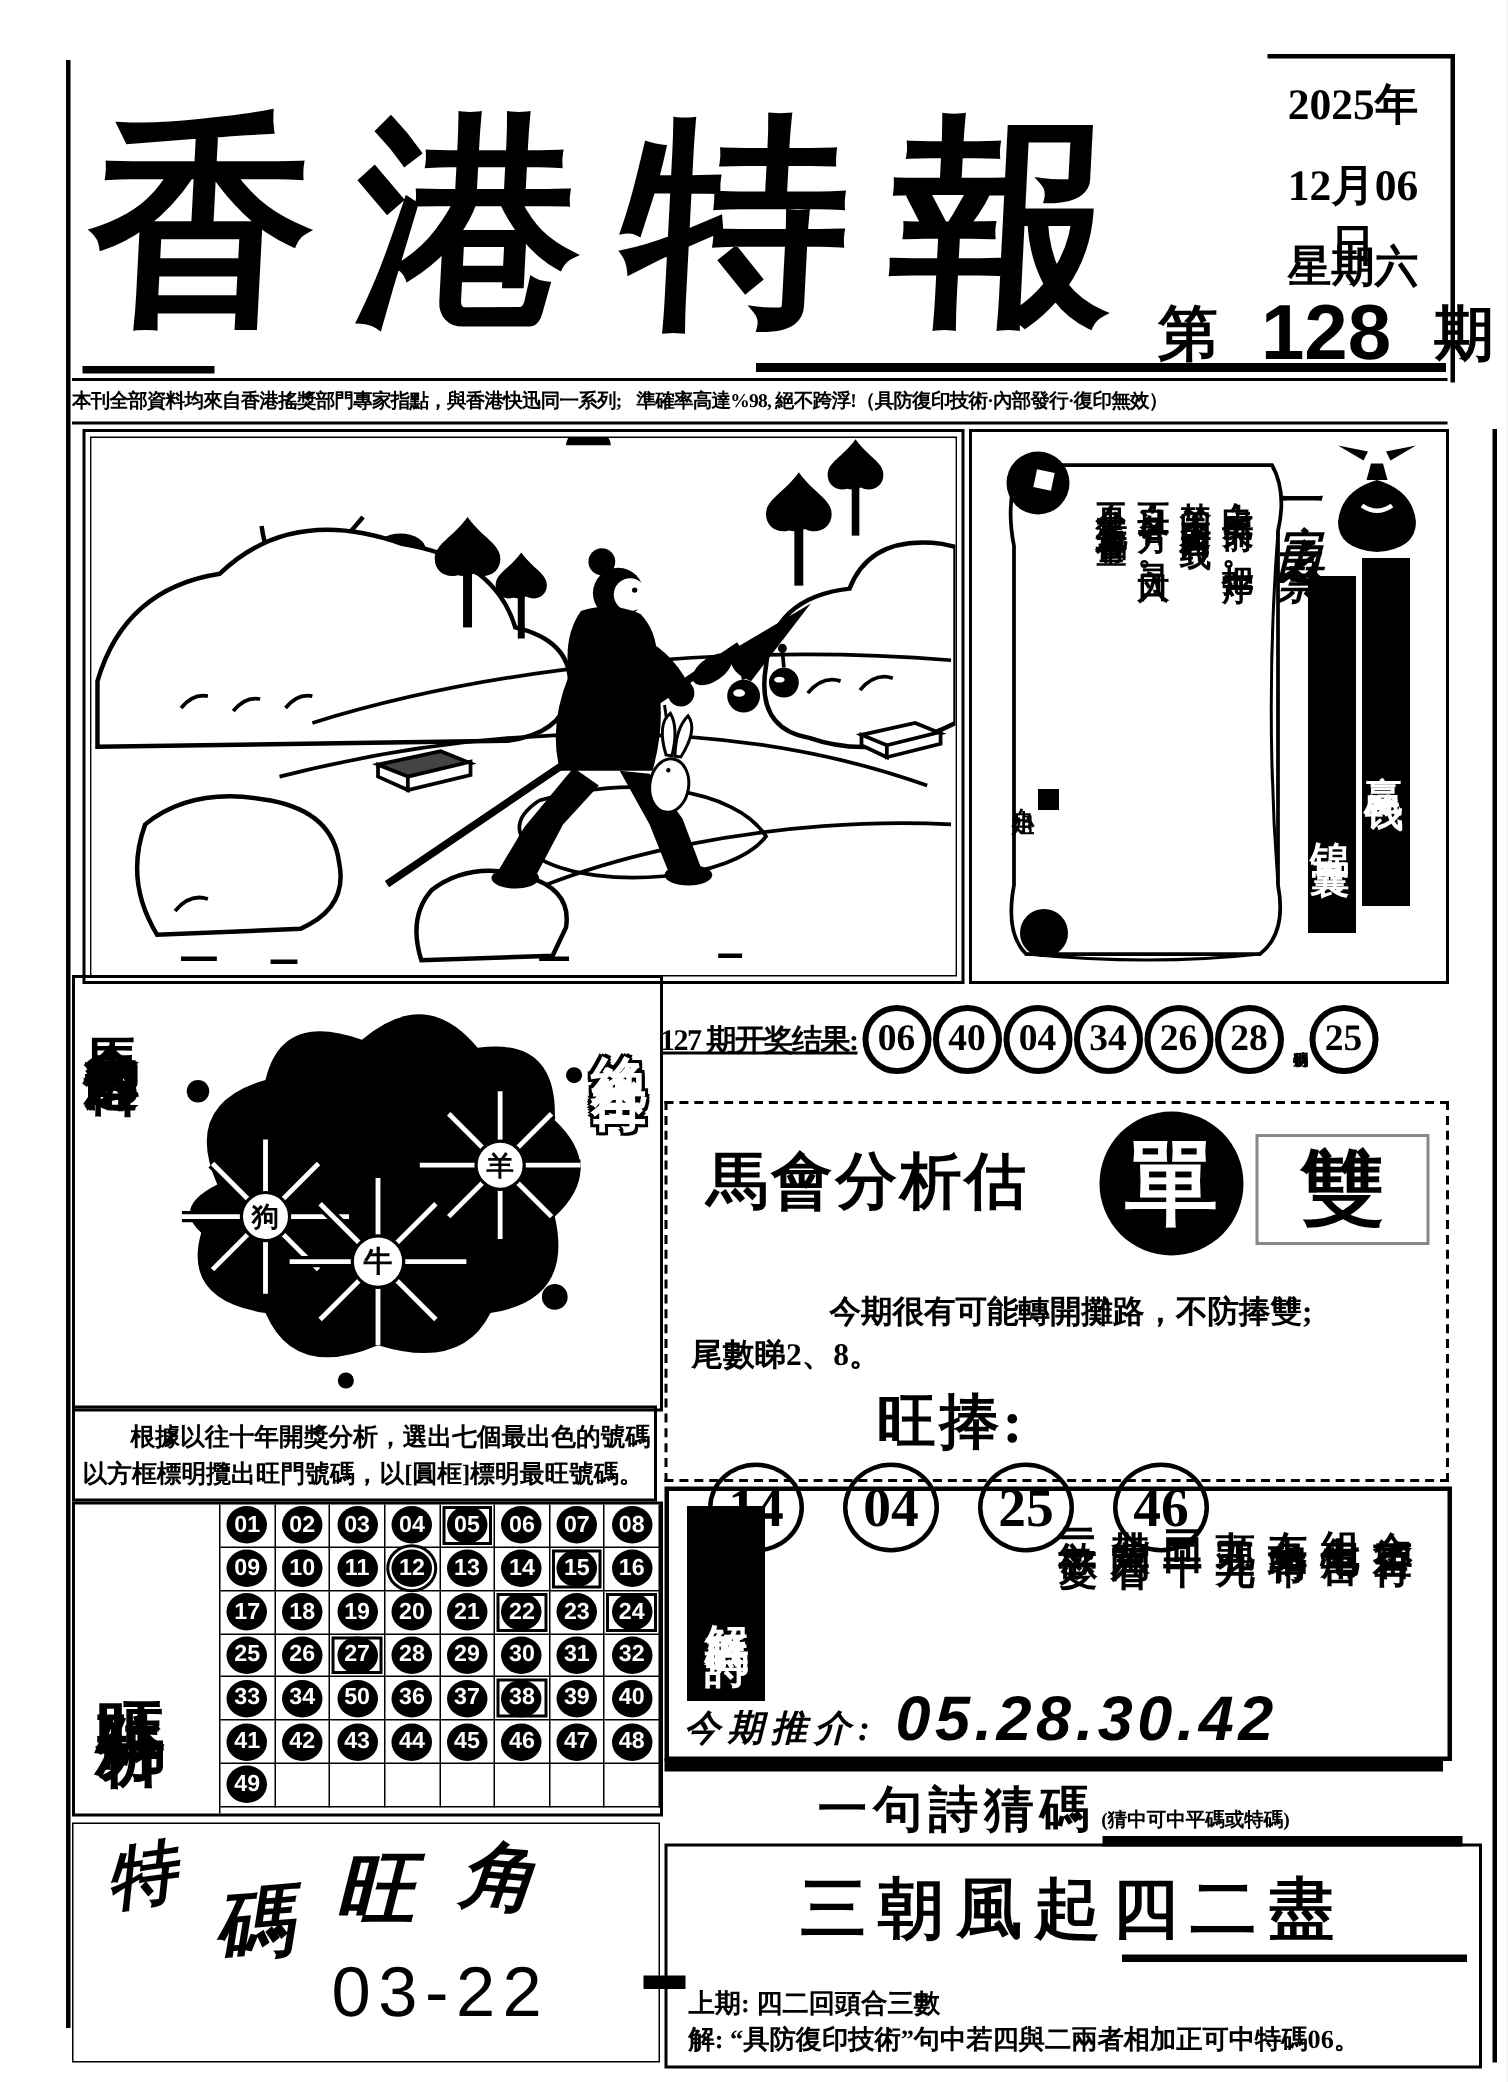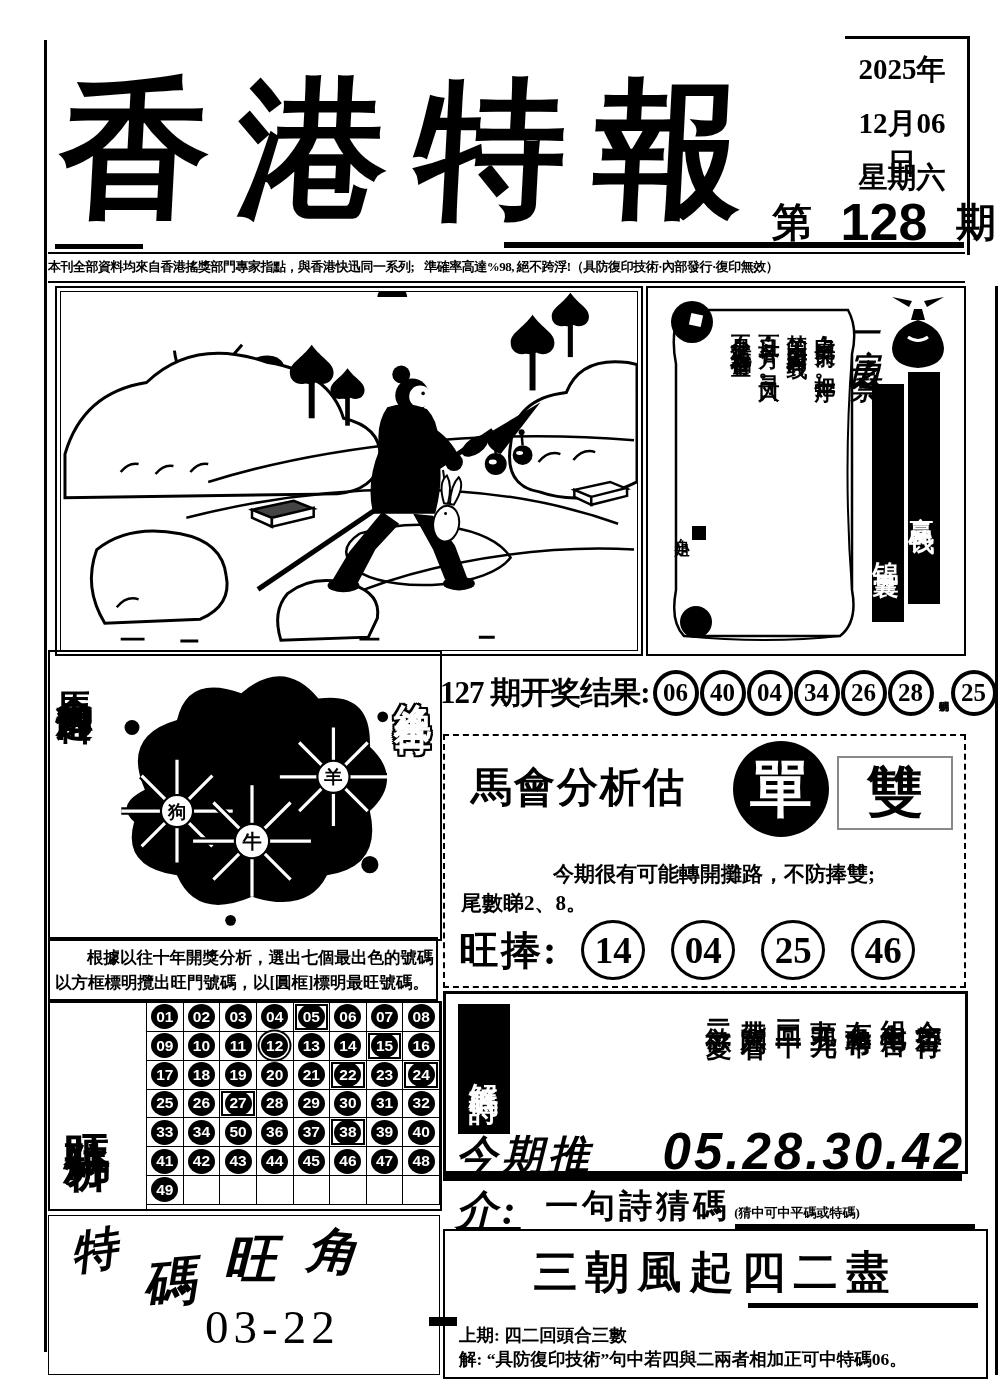--- a/index.html
+++ b/index.html
@@ -30,50 +30,50 @@
   .scroll-title{font-size:29px;font-weight:bold;font-style:italic;letter-spacing:8px;margin-left:12px;line-height:1.1;}
   .scroll-line{font-size:21px;font-weight:bold;letter-spacing:4px;margin:0 6px;line-height:1.05;}
   .signature{left:40px;top:238px;width:18px;font-size:15px;font-weight:bold;
              font-family:"DejaVu Sans",sans-serif;letter-spacing:2px;}
   .sig-mark{display:block;width:14px;height:14px;background:#000;margin:0 0 3px 1px;}
   .banner{background:#000;color:#fff;font-weight:bold;font-size:26px;text-align:center;
           font-family:"DejaVu Sans",sans-serif;letter-spacing:12px;}
 
   
   .results-row{left:440px;top:656px;width:562px;height:74px;display:flex;align-items:center;}
-  .results-label{font-size:31px;font-weight:bold;white-space:nowrap;margin-right:2px;letter-spacing:-1px;}
+  .results-label{font-size:20px;font-weight:bold;white-space:nowrap;margin-right:2px;letter-spacing:-1px;text-decoration:underline;}
   .rcircle{width:38px;height:38px;border:4px solid #000;border-radius:50%;background:#fff;
            display:flex;align-items:center;justify-content:center;font-size:25px;font-weight:bold;
            margin-left:1px;font-family:"Liberation Serif",serif;flex:none;}
   .sp-label{width:14px;font-size:10px;font-weight:bold;line-height:1;margin:0 1px;
             font-family:"DejaVu Sans",sans-serif;}
 
   
   .analysis-box{left:443px;top:734px;width:519px;height:250px;border:2.5px dashed #000;}
   .an-label{left:26px;top:24px;font-size:41px;font-weight:bold;letter-spacing:2px;}
   .an-dan{left:288px;top:5px;width:96px;height:96px;border-radius:50%;background:#000;color:#fff;
           display:flex;align-items:center;justify-content:center;font-size:62px;font-weight:bold;}
   .an-shuang{left:392px;top:20px;width:112px;height:70px;border:2px solid #888;
              display:flex;align-items:center;justify-content:center;font-size:56px;font-weight:bold;}
   .an-comment{left:16px;top:124px;width:492px;font-size:21px;font-weight:bold;line-height:29px;}
   .an-comment .l1{padding-left:92px;}
-  .hot-row{left:14px;top:184px;display:flex;align-items:center;}
+  .hot-row{left:14px;top:184px;display:flex;align-items:center;flex-direction:column;}
   .hot-label{font-size:40px;font-weight:bold;margin-right:10px;letter-spacing:2px;}
   .hcircle{width:58px;height:54px;border:3px solid #000;border-radius:50%;display:flex;align-items:center;
            justify-content:center;font-size:37px;font-weight:bold;margin:0 13px;flex:none;}
 
   
   .decode-box{left:443px;top:991px;width:519px;height:177px;border:3px solid #000;}
   .dc-label{left:12px;top:10px;width:52px;height:130px;background:#000;color:#fff;
             display:flex;align-items:center;justify-content:center;font-size:29px;font-weight:bold;letter-spacing:6px;}
   .poem{left:74px;top:6px;width:430px;height:124px;}
   .poem-col{font-size:26px;font-weight:bold;letter-spacing:4px;margin:0 9px;line-height:1;}
   .recommend{left:10px;top:128px;display:flex;align-items:baseline;font-style:italic;font-weight:bold;}
-  .rec-label{font-size:41px;letter-spacing:5px;text-decoration:underline;}
-  .rec-nums{font-size:51px;margin-left:12px;letter-spacing:3px;font-family:"Liberation Sans",sans-serif;}
+  .rec-label{font-size:24px;letter-spacing:5px;}
+  .rec-nums{font-size:42px;margin-left:12px;letter-spacing:3px;font-family:"Liberation Sans",sans-serif;}
 
   
   .divider{left:443px;top:1172px;width:519px;height:9px;}
   .riddle-head{left:443px;top:1184px;width:519px;text-align:center;}
   .rh-main{font-size:33px;font-weight:bold;letter-spacing:4px;}
   .rh-note{font-size:13px;font-weight:bold;}
   .riddle-box{left:443px;top:1229px;width:541px;height:146px;border:2px solid #000;}
   .rb-phrase{margin-top:12px;text-align:center;font-size:44px;font-weight:bold;letter-spacing:8px;}
   .rb-lines{position:absolute;left:14px;top:92px;width:520px;font-size:17.5px;font-weight:bold;line-height:24px;white-space:nowrap;}
 
@@ -97,21 +97,21 @@
   .gcell{border-right:1.5px solid #000;border-bottom:1.5px solid #000;position:relative;
          display:flex;align-items:center;justify-content:center;}
   .gcell.boxed::after{content:"";position:absolute;inset:1px;border:2px solid #000;}
   .gnum{width:27px;height:25px;border-radius:50%;background:#000;color:#fff;font-size:15.5px;font-weight:bold;
         display:flex;align-items:center;justify-content:center;font-family:"Liberation Sans",sans-serif;}
   .gcell.ringed .gnum{box-shadow:0 0 0 1.5px #fff,0 0 0 3.5px #000;}
 
   
   .corner-box{left:48px;top:1215px;width:390px;height:158px;border:1.5px solid #000;}
   .cchar{position:absolute;font-weight:bold;font-style:italic;font-family:"Liberation Serif",serif;}
-  .corner-nums{position:absolute;left:156px;top:84px;font-size:47px;font-family:Liberation Serif, serif;letter-spacing:5px;}
+  .corner-nums{position:absolute;left:172px;top:84px;font-size:47px;font-family:Liberation Sans, sans-serif;letter-spacing:5px;}
 
   .left-rule{left:44px;top:40px;width:3px;height:1312px;}
   .right-rule{left:995px;top:286px;width:3px;height:1089px;}
 </style>
 </head>
 <body>
 
 <div class="page">
 
   <div class="abs left-rule bar"></div>

